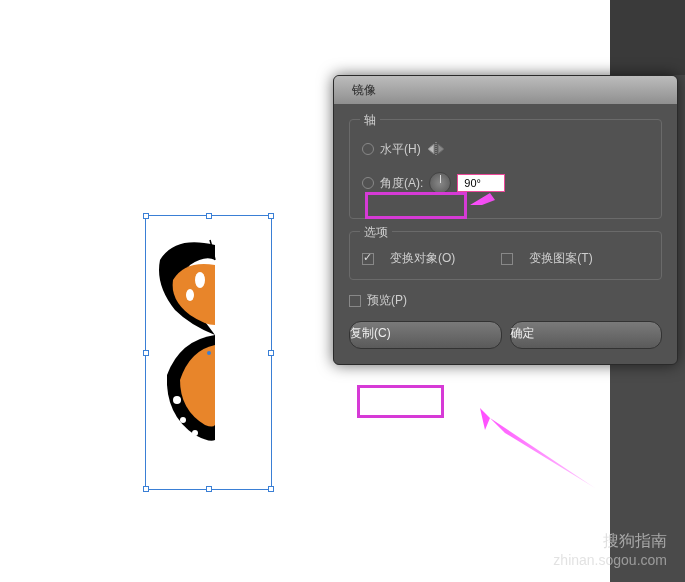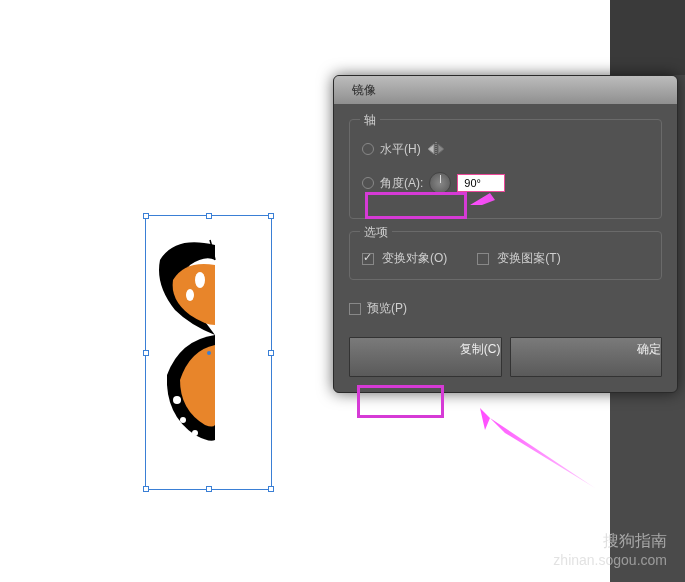--- a/index.html
+++ b/index.html
@@ -152,54 +152,54 @@
     .angle-input {
       background: #fff;
       border: 1px solid #ec4899;
       padding: 2px 6px;
       width: 48px;
       font-size: 11px;
     }
     .checkbox-row {
       display: flex;
       align-items: center;
-      gap: 8px;
+      gap: 16px;
       text-align: right;
     }
     .checkbox {
       width: 12px;
       height: 12px;
       border: 1px solid #888;
       display: inline-block;
       position: relative;
     }
     .checkbox.checked::after {
       content: '✓';
       position: absolute;
       left: 0; top: -3px;
       font-size: 11px;
       color: #ddd;
     }
     .preview-row {
       display: flex;
       align-items: center;
-      margin: 20px 0;
+      margin: 12px 0;
     }
     .buttons {
       display: flex;
       gap: 8px;
     }
     .btn {
       flex: 1;
-      height: 40px;
+      height: 28px;
       background: linear-gradient(#7a7a7a, #5a5a5a);
       border: 1px solid #333;
-      border-radius: 1px;
+      border-radius: 12px;
       color: #eee;
-      text-align: right;
+      text-align: left;
       line-height: 22px;
       cursor: pointer;
     }
     .highlight-box {
       border: 3px solid #d63ad6;
       position: absolute;
       pointer-events: none;
     }
     .hl1 { left: 365px; top: 192px; width: 102px; height: 27px; }
     .hl2 { left: 357px; top: 385px; width: 87px; height: 33px; }

